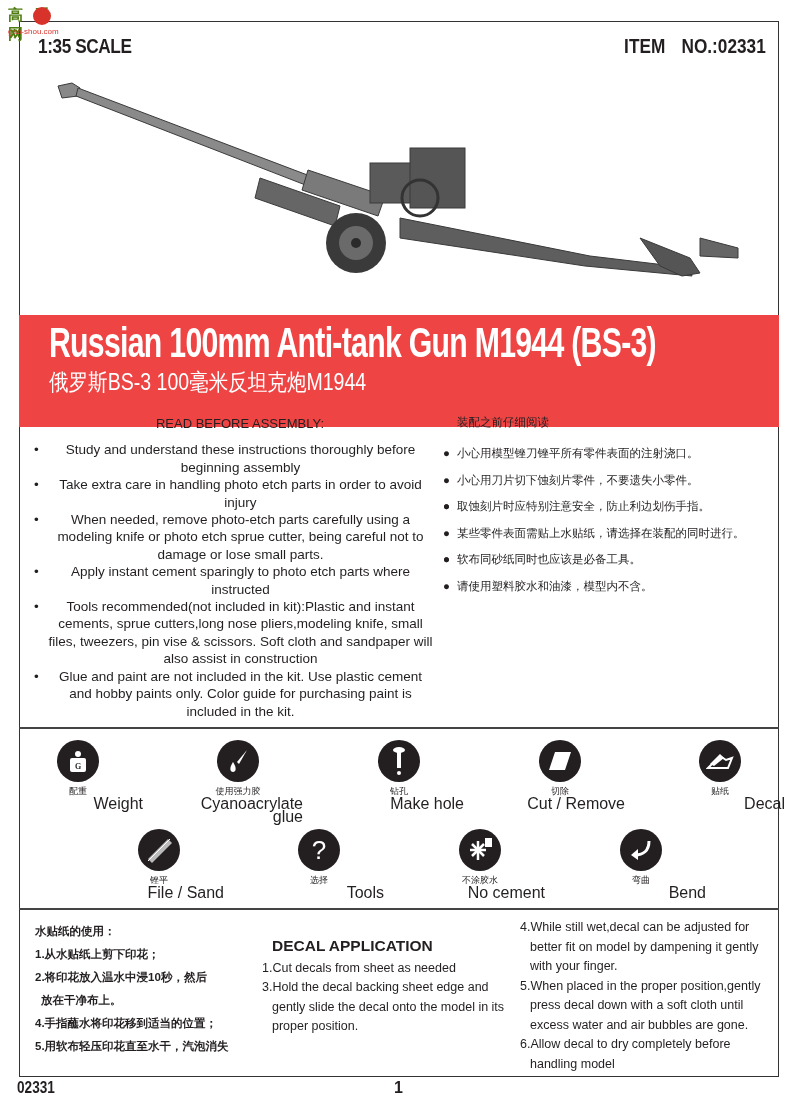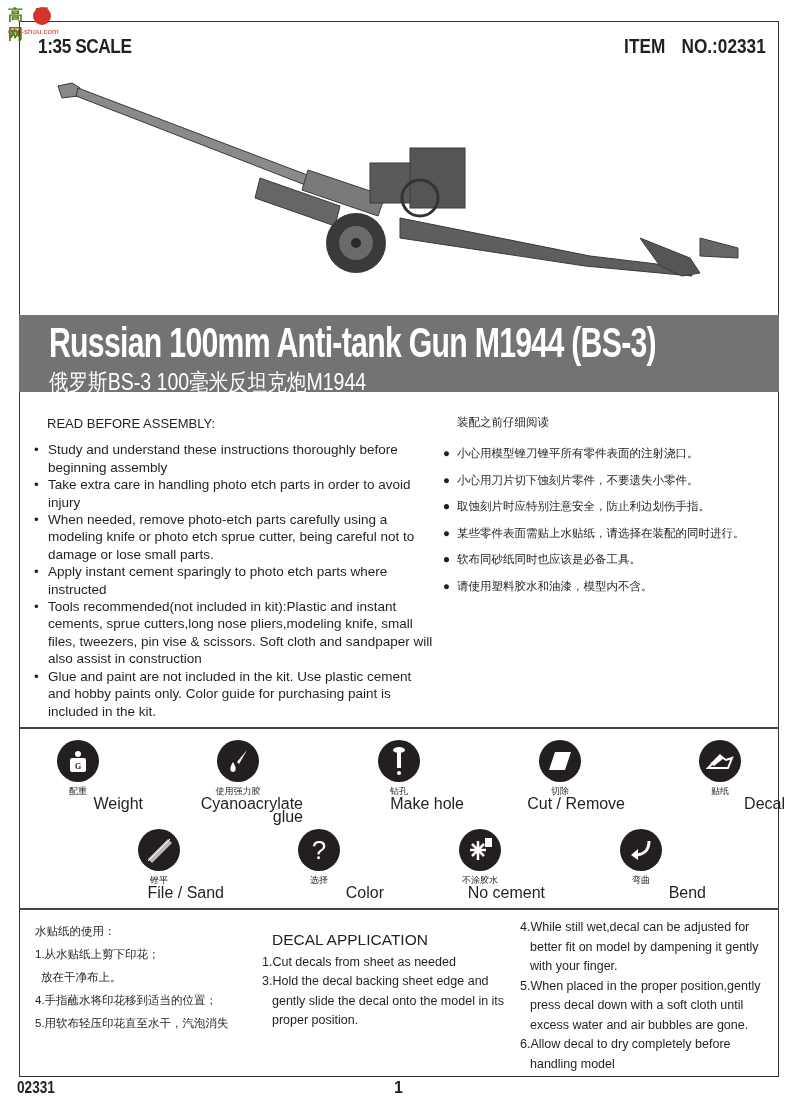--- a/index.html
+++ b/index.html
@@ -6,39 +6,39 @@
   body { width: 800px; height: 1106px; background: #fff; position: relative; overflow: hidden;
          font-family: "Liberation Sans", "DejaVu Sans", sans-serif; color: #231f20; }
   .frame { position: absolute; left: 19px; top: 21px; width: 760px; height: 1056px; border: 1.5px solid #333; border-right-width: 1.5px; }
   .logo { position: absolute; left: 6px; top: 6px; width: 64px; height: 30px; }
   .logo .cn { position: absolute; left: 2px; top: 0; font-size: 15px; font-weight: bold; color: #4d7c0f; letter-spacing: 12px; }
   .logo .badge { position: absolute; left: 27px; top: 1px; width: 18px; height: 18px; border-radius: 50%; background: #d8332a; }
   .logo .url { position: absolute; left: 2px; top: 21px; font-size: 8px; color: #d8332a; font-weight: normal; }
   .scale { position: absolute; left: 38px; top: 34px; font-size: 21px; font-weight: bold; letter-spacing: -0.5px; transform: scaleX(0.82); transform-origin: left; }
   .item { position: absolute; right: 34px; top: 34px; font-size: 21px; font-weight: bold; transform: scaleX(0.82); transform-origin: right; word-spacing: 14px; }
   .gun { position: absolute; left: 50px; top: 78px; width: 700px; height: 220px; }
-  .band { position: absolute; left: 19px; top: 315px; width: 760px; height: 77px; background: #737373; color: #fff; }
+  .band { position: absolute; left: 19px; top: 315px; width: 760px; height: 112px; background: #ef4444; color: #fff; }
   .band .en { position: absolute; left: 30px; top: 4px; font-size: 42px; font-weight: bold; letter-spacing: -1px; transform: scaleX(0.72); transform-origin: left; white-space: nowrap; }
   .band .zh { position: absolute; left: 30px; top: 52px; font-size: 23px; transform: scaleX(0.85); transform-origin: left; white-space: nowrap; }
-  .read { position: absolute; left: 33px; top: 415px; width: 400px; font-size: 13.5px; line-height: 17.4px; }
+  .read { position: absolute; left: 33px; top: 415px; width: 400px; font-size: 13.5px; line-height: 17.4px; text-align: center; }
   .read h3 { font-size: 13px; font-weight: normal; margin: 0 0 9px 14px; }
   .read li { list-style: none; position: relative; padding-left: 15px; }
   .read li::before { content: "•"; position: absolute; left: 1px; top: 0; }
   .readzh { position: absolute; left: 457px; top: 415px; width: 320px; font-size: 11.5px; }
   .readzh h3 { font-size: 11.5px; font-weight: normal; margin-bottom: 10px; }
   .readzh li { list-style: none; line-height: 26.5px; position: relative; padding-left: 0; }
   .readzh li .b { position: absolute; left: -14px; }
   .hline { position: absolute; left: 19px; width: 760px; height: 1.5px; background: #444; }
   .icon { position: absolute; width: 130px; text-align: center; }
   .icon .c { width: 42px; height: 42px; border-radius: 50%; background: #231f20; margin: 0 auto 4px; display: flex; align-items: center; justify-content: center; color: #fff; }
   .icon .zh { font-size: 9px; line-height: 11px; }
   .icon .en { font-size: 16px; line-height: 13px; text-align: right; }
-  .decal-zh { position: absolute; left: 35px; top: 920px; font-size: 11.5px; line-height: 23px; }
+  .decal-zh { position: absolute; left: 35px; top: 920px; font-size: 11.5px; line-height: 23px; font-weight: bold; }
   .decal-en { position: absolute; left: 262px; top: 918px; font-size: 12.5px; line-height: 19.5px; width: 260px; }
-  .decal-en h3 { font-size: 15.5px; font-weight: normal; margin: 12px 0 3px 10px; }
+  .decal-en h3 { font-size: 15.5px; font-weight: bold; margin: 18px 0 3px 10px; }
   .decal-en2 { position: absolute; left: 520px; top: 918px; font-size: 12.5px; line-height: 19.5px; width: 260px; }
   .num { padding-left: 10px; text-indent: -10px; }
   .foot-l { position: absolute; left: 17px; top: 1079px; font-size: 16px; font-weight: bold; transform: scaleX(0.85); transform-origin: left; }
   .foot-c { position: absolute; left: 394px; top: 1079px; font-size: 16px; font-weight: bold; }
 </style>
 </head>
 <body>
 
 <div class="frame"></div>
 
@@ -160,21 +160,21 @@
         <polygon points="22,2 26,6 6,26 2,22" fill="#bbb"></polygon>
         <line x1="2" y1="24" x2="24" y2="2" stroke="#fff" stroke-width="1"></line>
       </svg>
     </div>
   <div class="zh">锉平</div>
   <div class="en">File / Sand</div>
 </div>
 <div class="icon" style="left:254px;top:829px">
   <div class="c" style="font-size:26px;font-family:'Liberation Sans',sans-serif">?</div>
   <div class="zh">选择</div>
-  <div class="en">Color</div>
+  <div class="en">Tools</div>
 </div>
 <div class="icon" style="left:415px;top:829px">
   <div class="c">
       <svg width="28" height="28" viewBox="0 0 28 28">
         <g stroke="#fff" stroke-width="2.5">
           <line x1="4" y1="14" x2="20" y2="14"></line>
           <line x1="12" y1="5" x2="12" y2="24"></line>
           <line x1="6" y1="8" x2="18" y2="20"></line>
           <line x1="18" y1="8" x2="6" y2="20"></line>
         </g>
@@ -193,20 +193,21 @@
     </div>
   <div class="zh">弯曲</div>
   <div class="en">Bend</div>
 </div>
 
 <div class="hline" style="top:908px"></div>
 
 <div class="decal-zh">
   <div>水贴纸的使用：</div>
   <div>1.从水贴纸上剪下印花；</div>
+  <div>2.将印花放入温水中浸10秒，然后</div>
   <div style="padding-left:6px">  放在干净布上。</div>
   <div>4.手指蘸水将印花移到适当的位置；</div>
   <div>5.用软布轻压印花直至水干，汽泡消失</div>
 </div>
 
 <div class="decal-en">
   <h3>DECAL APPLICATION</h3>
   <div class="num">1.Cut decals from sheet as needed</div>
   <div class="num">3.Hold the decal backing sheet edge and gently slide the decal onto the model in its proper position.</div>
 </div>

